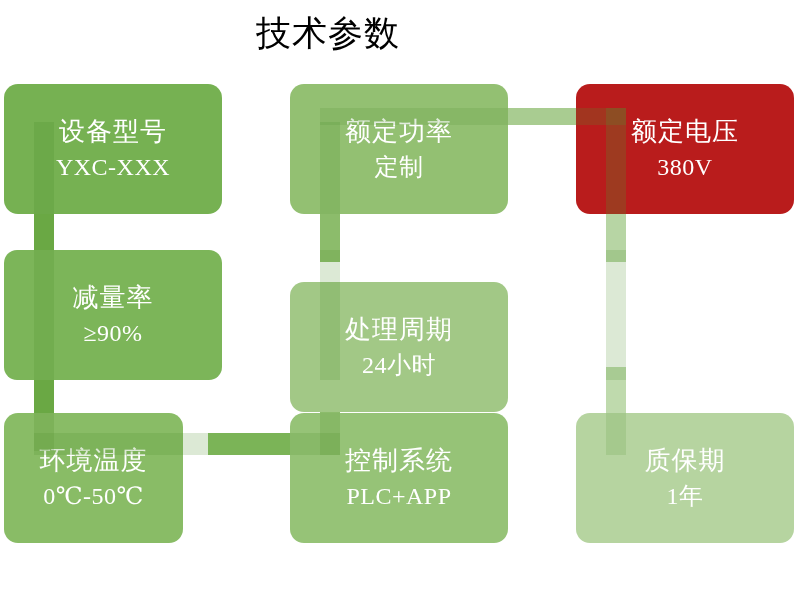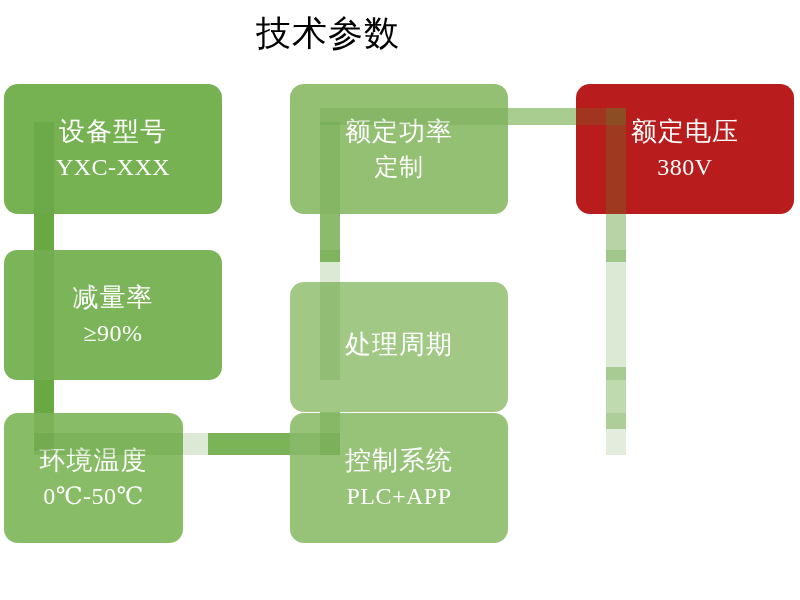--- a/index.html
+++ b/index.html
@@ -110,33 +110,38 @@
     <div class="card-value">380V</div>
   </div>
 
   <div class="card" style="left:4px; top:250px; width:218px; height:130px; background:#7cb559;border-radius:13px;">
     <div class="card-title">减量率</div>
     <div class="card-value">≥90%</div>
   </div>
 
   <div class="card" style="left:290px; top:250px; width:218px; height:130px; background:#a2c886;margin-top:32px;">
     <div class="card-title">处理周期</div>
+    <div class="card-value">24小时</div>
   </div>
 
 
   <div class="card" style="left:4px; top:413px; width:179px; height:130px; background:#89bc66;">
     <div class="card-title">环境温度</div>
     <div class="card-value">0℃-50℃</div>
   </div>
 
   <div class="card" style="left:290px; top:413px; width:218px; height:130px; background:#96c377;">
     <div class="card-title">控制系统</div>
     <div class="card-value">PLC+APP</div>
   </div>
 
+  <div class="card" style="left:576px; top:413px; width:218px; height:130px; background:#b6d4a0;">
+    <div class="card-title">质保期</div>
+    <div class="card-value">1年</div>
+  </div>
 
   <div class="stripe" style="left:34px; top:122px; width:20px; height:92px; background:rgba(80,145,45,0.24);"></div>
   <div class="stripe" style="left:34px; top:250px; width:20px; height:130px; background:rgba(80,145,45,0.22);"></div>
   <div class="stripe" style="left:34px; top:413px; width:20px; height:38px; background:rgba(80,145,45,0.22);"></div>
   <div class="stripe" style="left:34px; top:433px; width:174px; height:22px; background:rgba(80,145,45,0.20);"></div>
 
   <div class="stripe" style="left:320px; top:122px; width:20px; height:92px; background:rgba(80,145,45,0.22);"></div>
   <div class="stripe" style="left:320px; top:108px; width:188px; height:17px; background:rgba(80,145,45,0.17);"></div>
   <div class="stripe" style="left:320px; top:250px; width:20px; height:130px; background:rgba(80,145,45,0.20);"></div>
   <div class="stripe" style="left:320px; top:413px; width:20px; height:42px; background:rgba(80,145,45,0.22);"></div>

